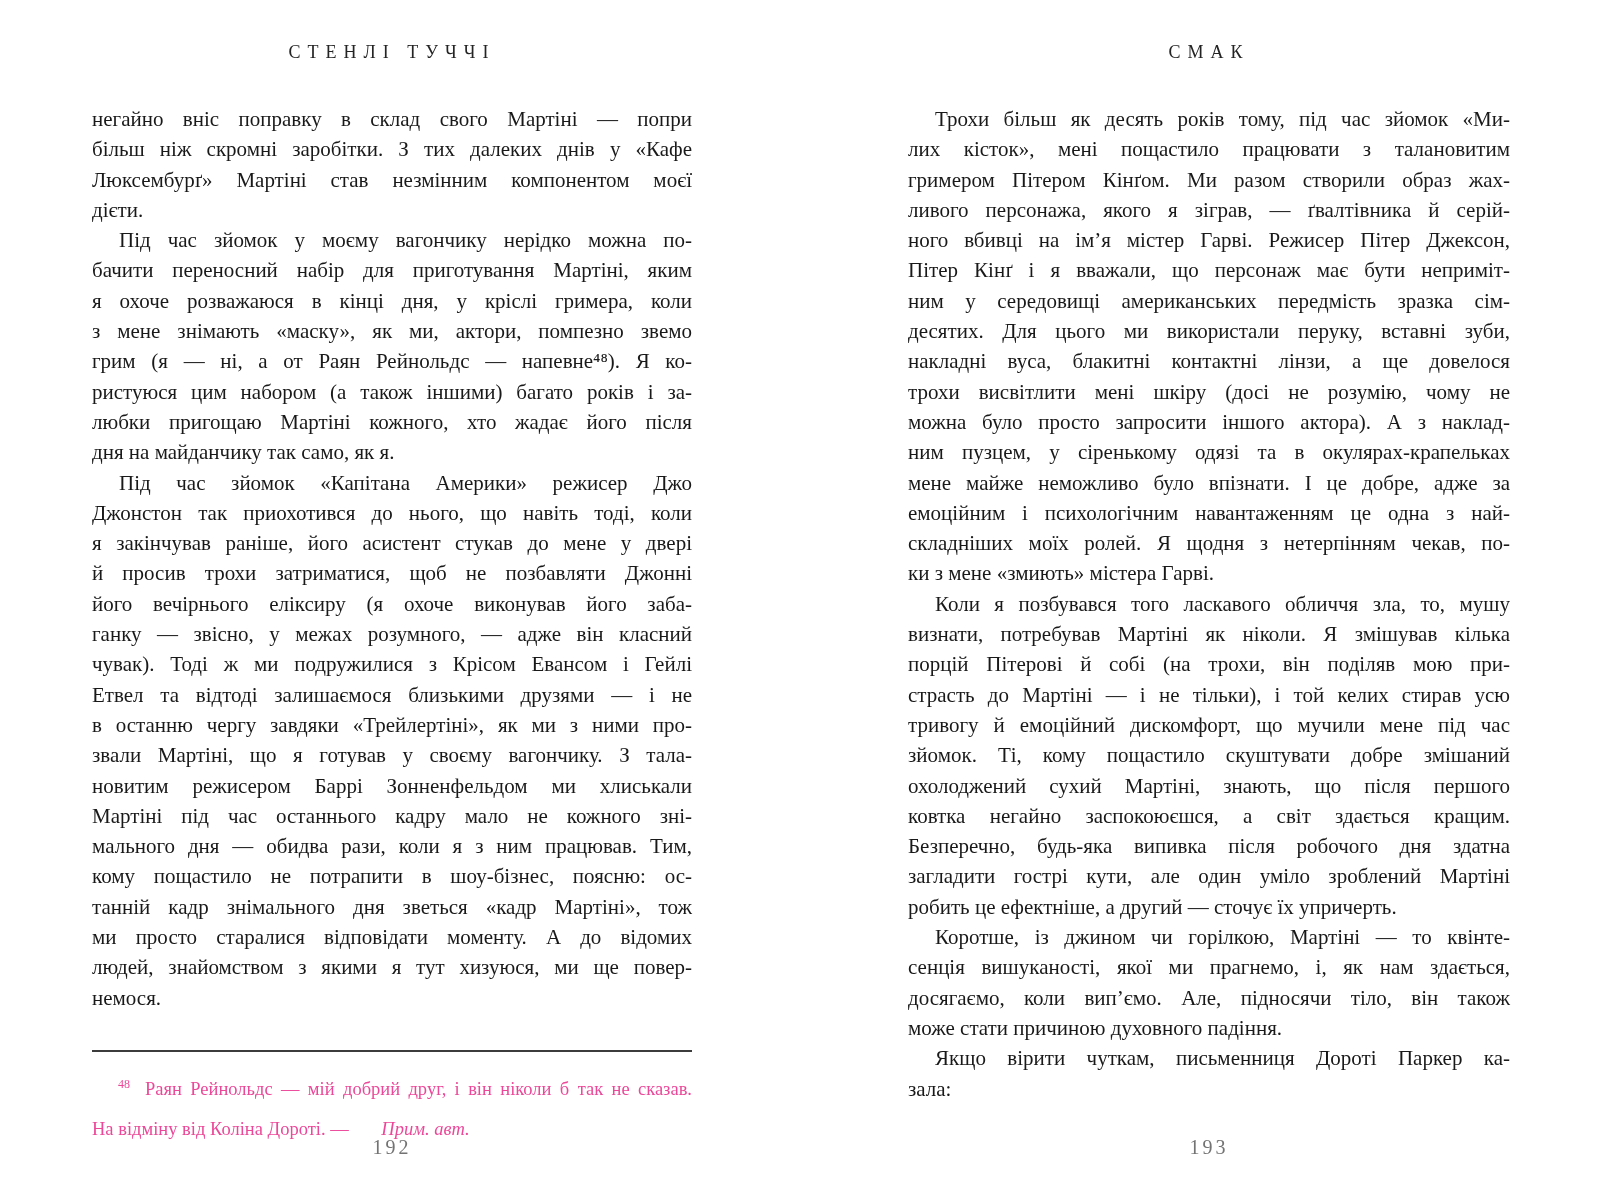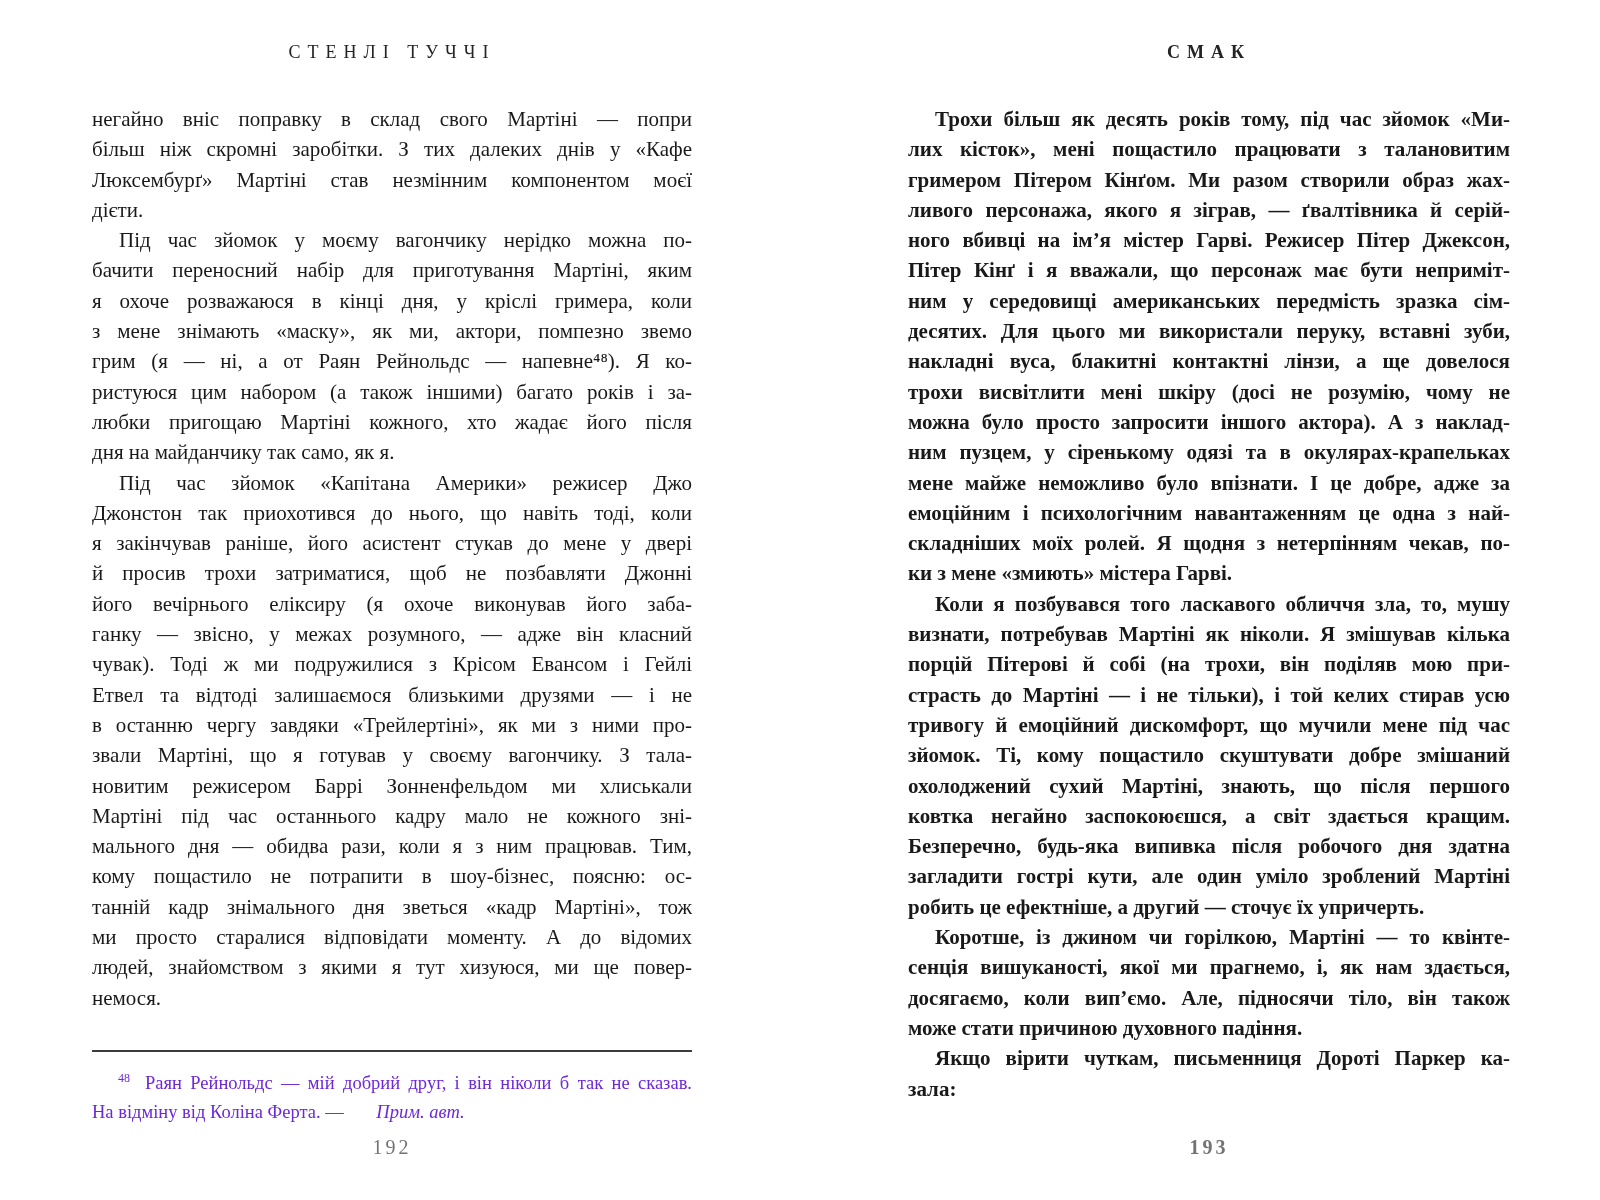--- a/index.html
+++ b/index.html
@@ -19,21 +19,21 @@
     width: 1333px;
     height: 1200px;
     background: #ffffff;
   }
   .page {
     position: absolute;
     top: 0;
     height: 1200px;
   }
   .page.left  { left: 92px;  width: 600px; }
-  .page.right { left: 908px; width: 602px; font-weight: bold; }
+  .page.right { left: 908px; width: 602px; }
 
   .running-head {
     position: absolute;
     top: 42px;
     left: 0;
     width: 100%;
     text-align: center;
     font-size: 18px;
     letter-spacing: 7px;
     color: #242424;
@@ -65,22 +65,22 @@
     width: 100%;
   }
   .fn-rule {
     width: 100%;
     height: 0;
     border-top: 2px solid #3c3c3c;
     margin-bottom: 12px;
   }
   .fn-line {
     font-size: 18.5px;
-    line-height: 29px;
-    color: #6d28d9;
+    line-height: 40px;
+    color: #ec4899;
     text-align: justify;
     text-align-last: justify;
   }
   .fn-line.last { text-align-last: left; }
   .fn-marker {
     display: inline-block;
     font-size: 12px;
     vertical-align: 7px;
     margin-left: 26px;
     margin-right: 15px;
@@ -138,21 +138,21 @@
         <div class="line">людей, знайомством з якими я тут хизуюся, ми ще повер-</div>
         <div class="line last">немося.</div>
       </div>
 
     <div class="footnote">
       <div class="fn-rule"></div>
       <div class="fn-line">
         <span class="fn-marker">48</span><span>Раян Рейнольдс — мій добрий друг, і він ніколи б так не сказав.</span>
       </div>
       <div class="fn-line last">
-        <span>На відміну від Коліна Ферта. — </span><i>Прим. авт.</i>
+        <span>На відміну від Коліна Дороті. — </span><i>Прим. авт.</i>
       </div>
     </div>
 
     <div class="folio">192</div>
   </section>
 
   <section class="page right">
     <div class="running-head">СМАК</div>
 
     <div class="body-text" id="right-body">

